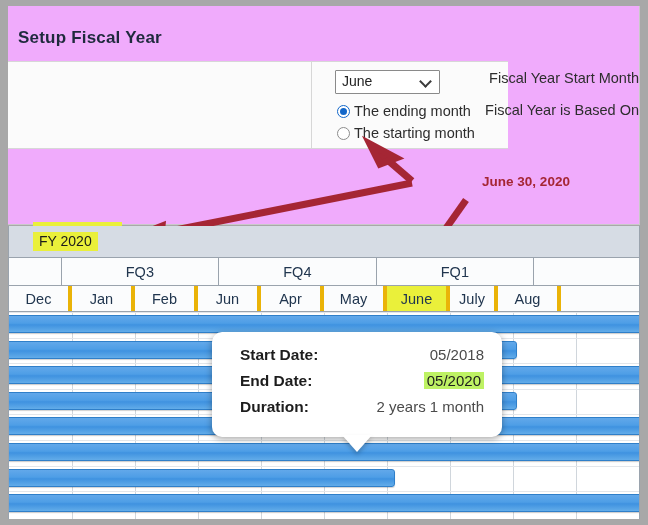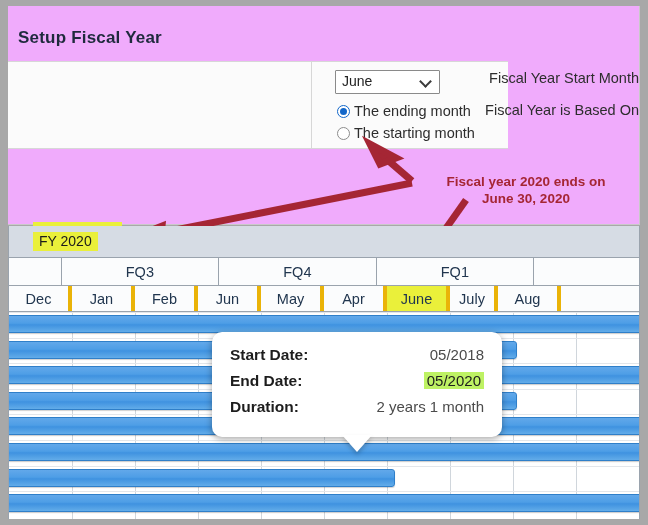--- a/index.html
+++ b/index.html
@@ -127,21 +127,21 @@
     border:1px solid #2f7fc9;
     box-shadow:0 1px 1px rgba(0,0,0,.18);
   }
   .bar.full{ left:-4px; width:645px; border-radius:0; border-left:none; border-right:none; }
 
   
   .tip{
     position:absolute; left:212px; top:332px; width:290px; height:105px;
     background:#ffffff; border-radius:10px;
     box-shadow:0 2px 7px rgba(0,0,0,.35);
-    padding:14px 18px 0 18px;
+    padding:14px 18px 0 28px;
   }
   .tip-line{ display:flex; justify-content:space-between; align-items:baseline; height:26px; }
   .tip-k{ font-size:15.5px; font-weight:bold; color:#1d1d1d; }
   .tip-v{ font-size:15px; color:#4b4b4b; }
   .tip-v.hl{ background:#bef264; color:#1d1d1d; padding:0 3px; }
   .tip-tail{
     position:absolute; left:130px; top:103px; width:0; height:0;
     border-left:15px solid transparent; border-right:15px solid transparent;
     border-top:17px solid #ffffff;
     filter:drop-shadow(0 3px 2px rgba(0,0,0,.22));
@@ -169,21 +169,20 @@
 
     <label class="radio-row r1">
       <span class="radio on"></span><span>The ending month</span>
     </label>
     <label class="radio-row r2">
       <span class="radio"></span><span>The starting month</span>
     </label>
   </div>
 
   <div class="anno">
-    <div>Fiscal year 2020 ends on</div>
     <div>June 30, 2020</div>
   </div>
 
   <svg id="arrows" viewBox="0 0 648 525">
     <g stroke="#a52634" fill="#a52634" stroke-width="7" stroke-linecap="butt">
 
       <line x1="412" y1="181" x2="383" y2="156"></line>
       <polygon points="370,144 396,158 380,164"></polygon>
 
       <line x1="412" y1="183" x2="155" y2="234"></line>
@@ -203,22 +202,22 @@
       <div class="q-cell" style="width: 189px;">FQ3</div>
       <div class="q-cell" style="width: 189px;">FQ4</div>
       <div class="q-cell" style="width: 189px;">FQ1</div>
       <div class="q-cell" style="width: 126px;"></div>
     </div>
   <div class="m-row" id="m-row">
       <div class="m-cell" style="width: 63px;">Dec</div>
       <div class="m-cell" style="width: 63px;">Jan</div>
       <div class="m-cell" style="width: 63px;">Feb</div>
       <div class="m-cell" style="width: 63px;">Jun</div>
+      <div class="m-cell" style="width: 63px;">Apr</div>
       <div class="m-cell" style="width: 63px;">May</div>
-      <div class="m-cell" style="width: 63px;">Apr</div>
       <div class="m-cell hl" style="width: 63px;">June</div>
       <div class="m-cell" style="width: 48px;">July</div>
       <div class="m-cell" style="width: 63px;">Aug</div>
       <div class="m-cell" style="width: 63px;">Sept</div>
     </div>
 
   <div class="gantt" id="gantt">
       <div class="gcol" style="left: 63px;"></div>
       <div class="gcol" style="left: 126px;"></div>
       <div class="gcol" style="left: 189px;"></div>

